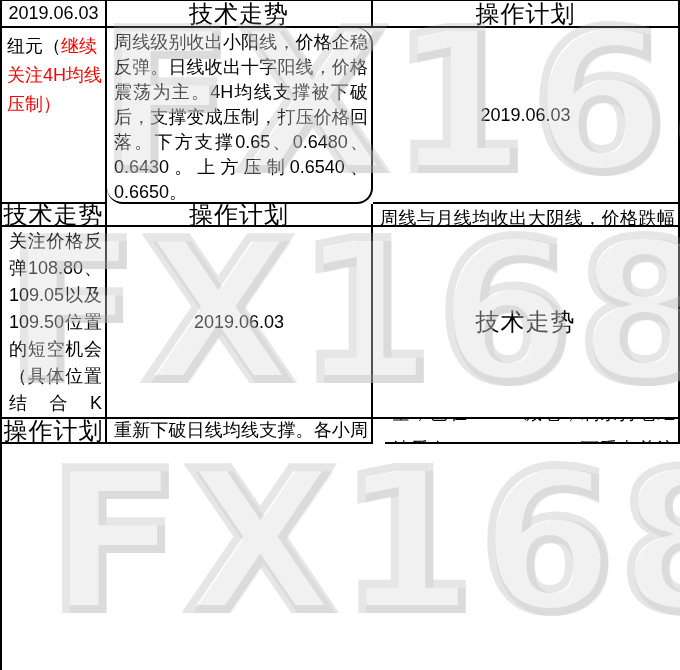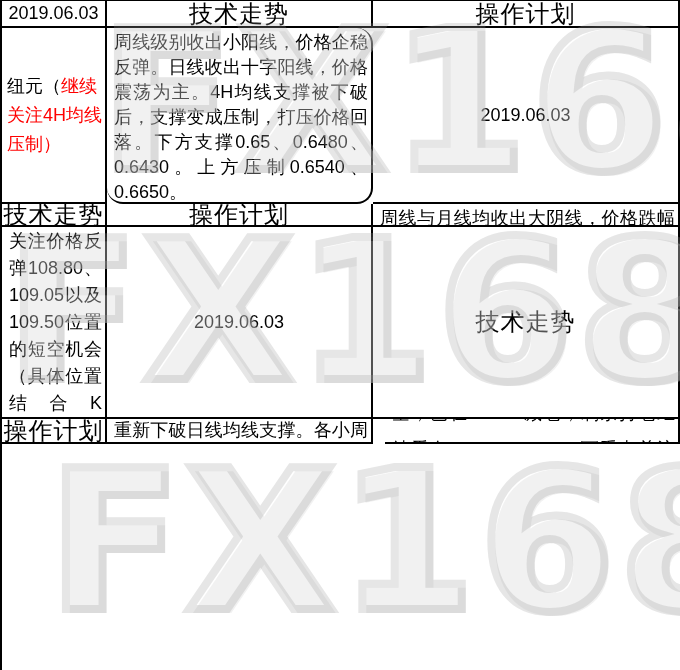--- a/index.html
+++ b/index.html
@@ -32,21 +32,21 @@
   }
   .hdr {
     display: flex; align-items: center; justify-content: center;
     font-size: 24px;
     letter-spacing: 1px;
     white-space: nowrap;
   }
   .date-cell { font-size: 18px; letter-spacing: 0; }
 
   .label-cell {
-    display: flex; align-items: center;
+    display: flex; align-items: flex-start;
     padding: 4px 2px 4px 5px;
     font-size: 18px;
     line-height: 29px;
   }
   .label-cell .inner { display: inline; }
   .red { color: #ff0000; }
 
   .body-cell {
     display: flex;
     padding: 2px 3px 2px 7px;

